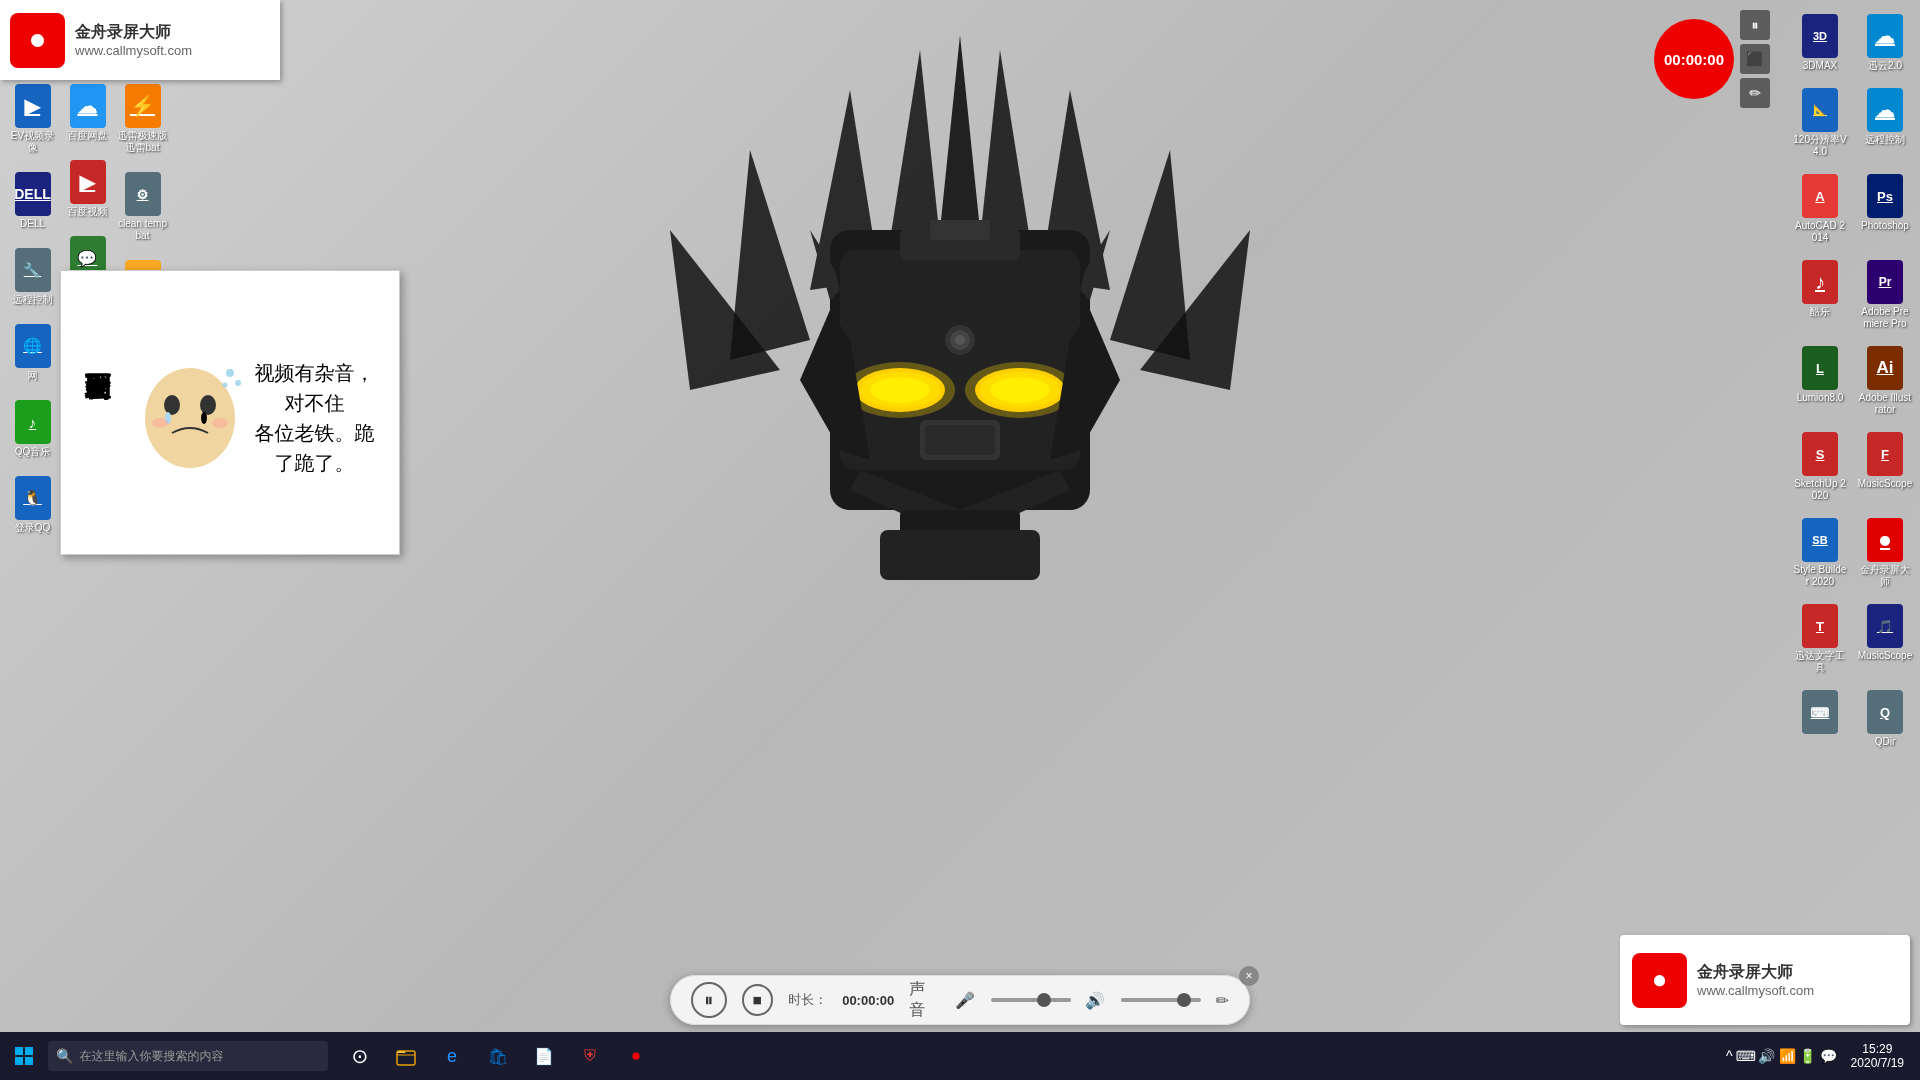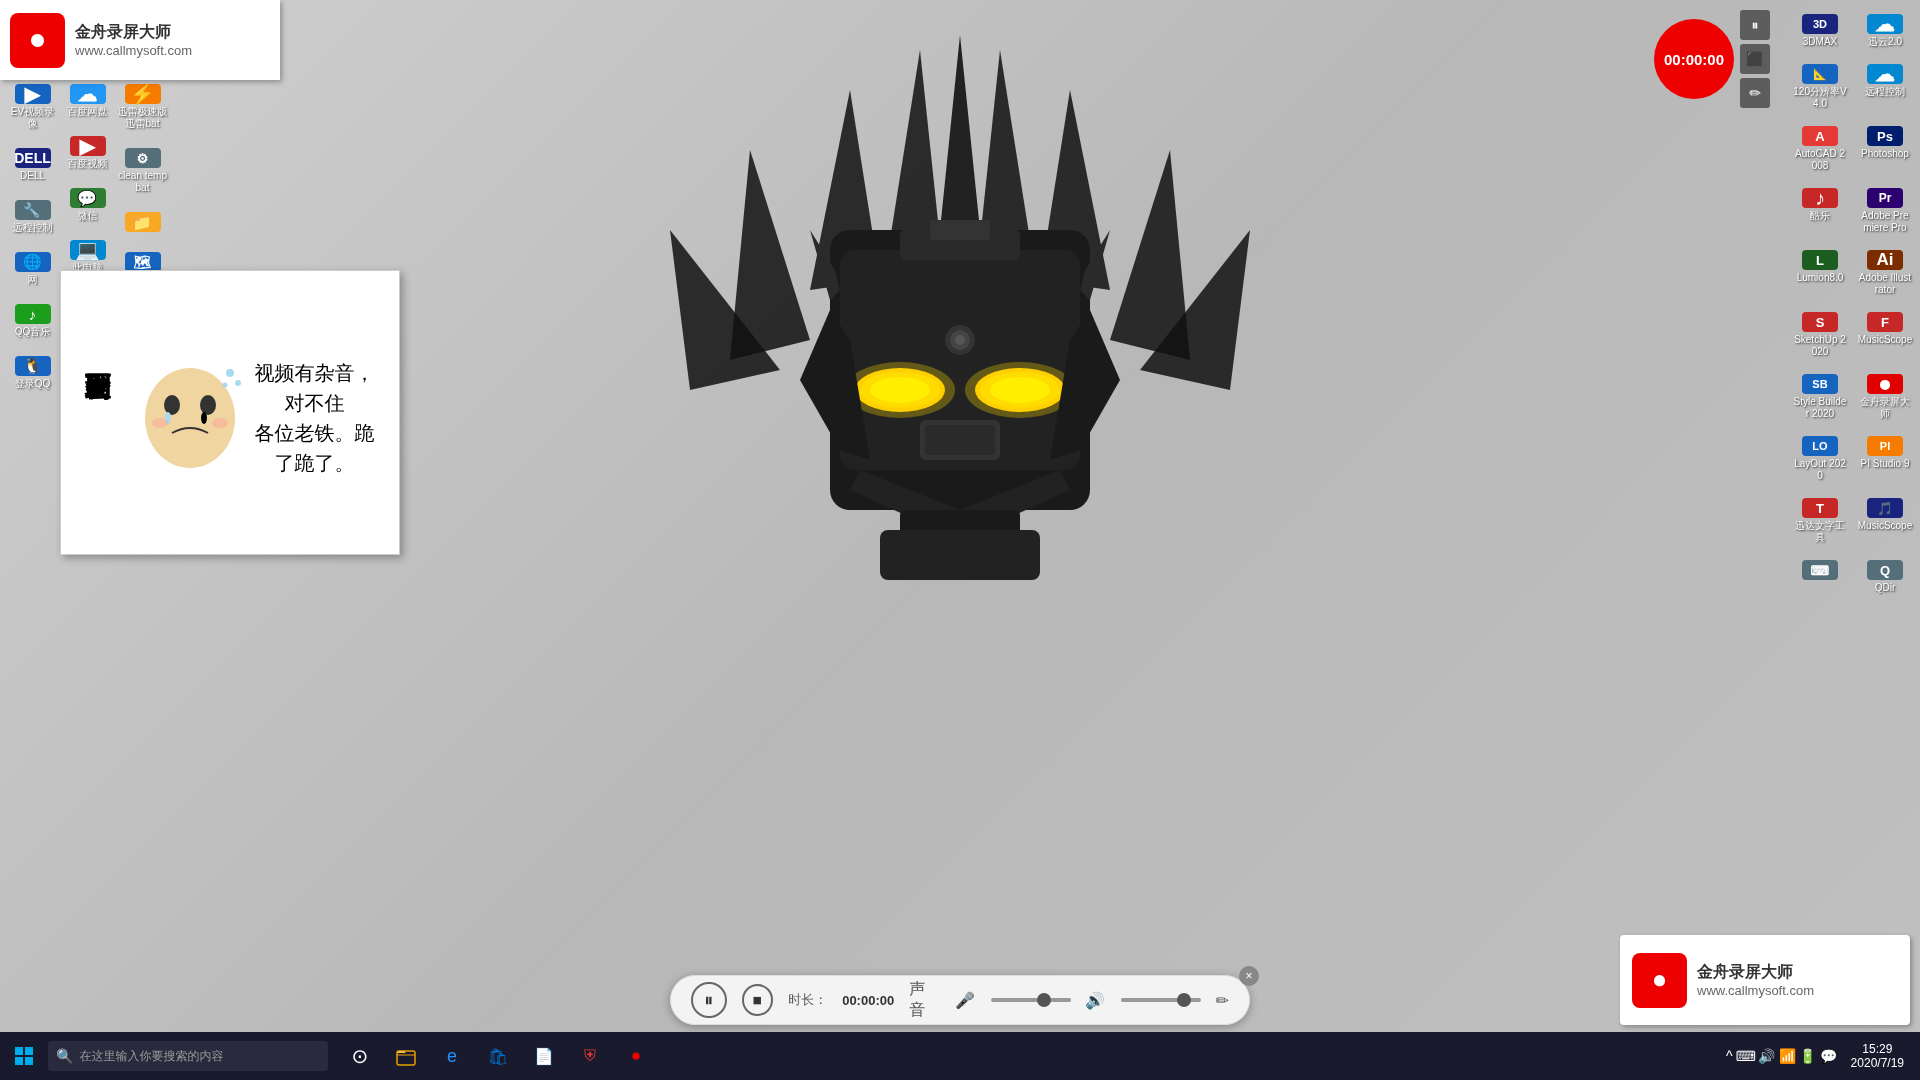--- a/index.html
+++ b/index.html
@@ -54,28 +54,29 @@
       flex-direction: column;
       align-items: center;
       width: 55px;
       cursor: pointer;
       padding: 4px 2px;
       border-radius: 3px;
     }
 
     .icon-img {
       width: 36px;
-      height: 20px;
+      height: 44px;
       border-radius: 4px;
       display: flex;
       align-items: center;
       justify-content: center;
       font-size: 20px;
       color: white;
       font-weight: bold;
+      text-decoration: underline;
     }
 
     .icon-label {
       font-size: 10px;
       color: white;
       text-align: center;
       text-shadow: 1px 1px 2px rgba(0,0,0,0.8);
       margin-top: 2px;
       line-height: 1.2;
       max-width: 55px;
@@ -598,21 +599,21 @@
         <span class="icon-label">120分辨率V4.0</span>
       </div>
       <div class="right-icon">
         <div class="icon-img" style="background:#0288d1;">☁</div>
         <span class="icon-label">远程控制</span>
       </div>
     </div>
     <div style="display:flex;gap:5px;">
       <div class="right-icon">
         <div class="icon-img" style="background:#e53935;font-size:13px;font-weight:bold;">A</div>
-        <span class="icon-label">AutoCAD 2008</span>
+        <span class="icon-label">AutoCAD 2014</span>
       </div>
       <div class="right-icon">
         <div class="icon-img" style="background:#001d6e;font-size:13px;font-weight:bold;">Ps</div>
         <span class="icon-label">Photoshop</span>
       </div>
     </div>
     <div style="display:flex;gap:5px;">
       <div class="right-icon">
         <div class="icon-img ic-red">♪</div>
         <span class="icon-label">酷乐</span>
@@ -643,30 +644,20 @@
       </div>
     </div>
     <div style="display:flex;gap:5px;">
       <div class="right-icon">
         <div class="icon-img ic-blue" style="font-size:11px;">SB</div>
         <span class="icon-label">Style Builder 2020</span>
       </div>
       <div class="right-icon">
         <div class="icon-img" style="background:#e00000;">⏺</div>
         <span class="icon-label">金舟录屏大师</span>
-      </div>
-    </div>
-    <div style="display:flex;gap:5px;">
-      <div class="right-icon">
-        <div class="icon-img ic-blue" style="font-size:11px;">LO</div>
-        <span class="icon-label">LayOut 2020</span>
-      </div>
-      <div class="right-icon">
-        <div class="icon-img" style="background:#f57c00;font-size:11px;">PI</div>
-        <span class="icon-label">PI Studio 9</span>
       </div>
     </div>
     <div style="display:flex;gap:5px;">
       <div class="right-icon">
         <div class="icon-img ic-red" style="font-size:13px;">T</div>
         <span class="icon-label">迅达文字工具</span>
       </div>
       <div class="right-icon">
         <div class="icon-img ic-darkblue" style="font-size:13px;">🎵</div>
         <span class="icon-label">MusicScope</span>

